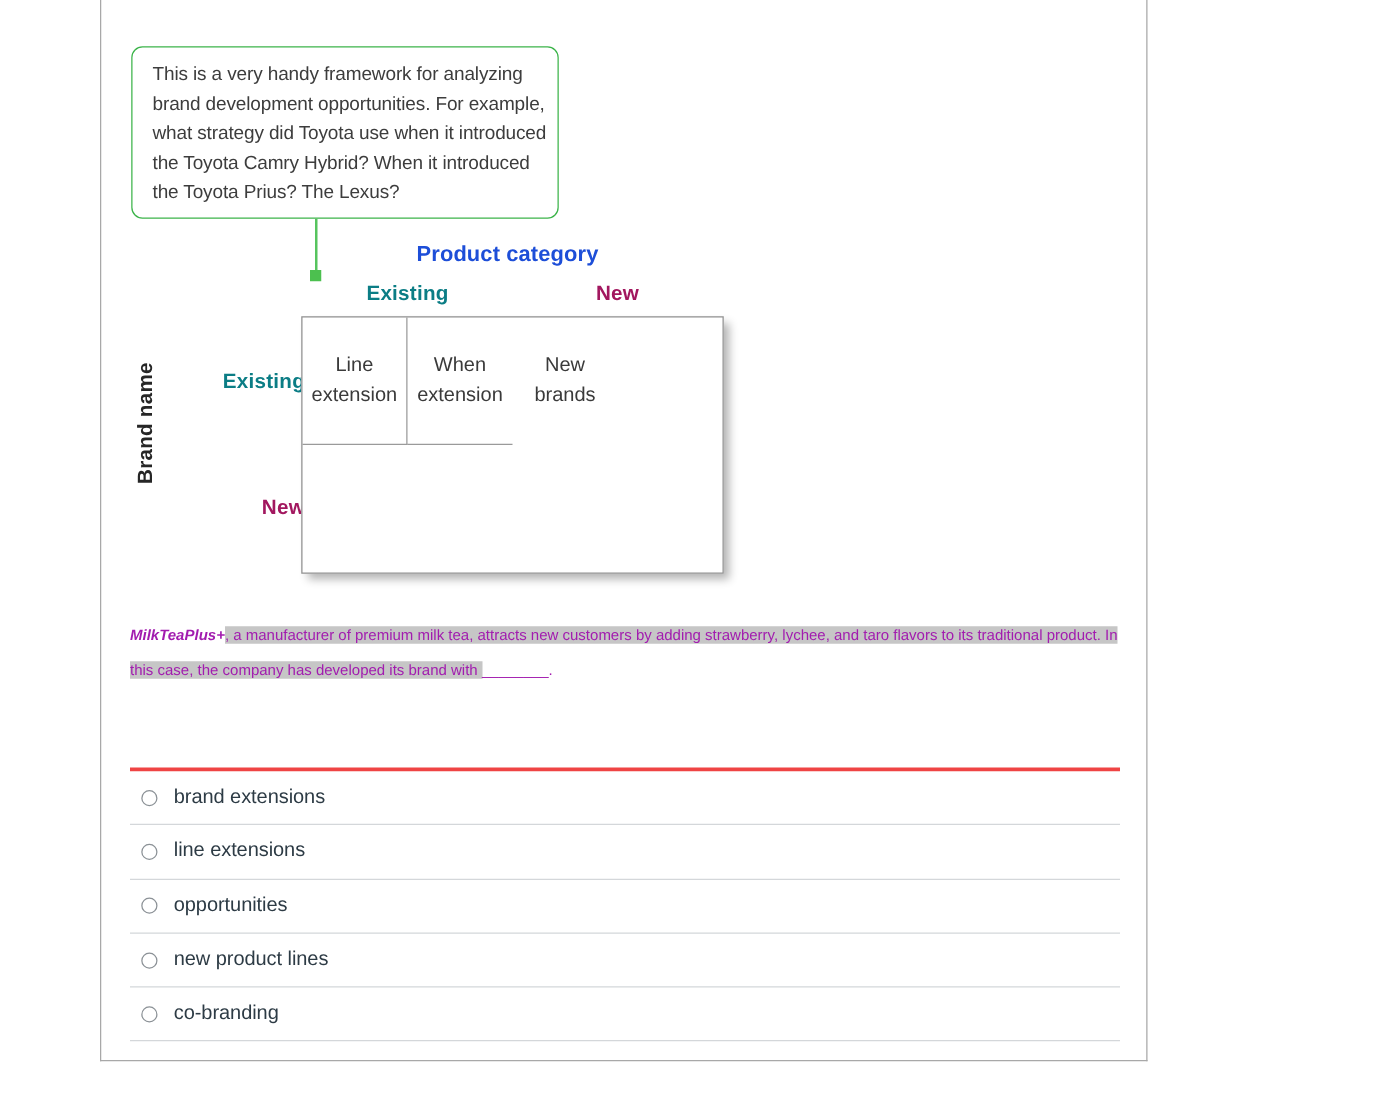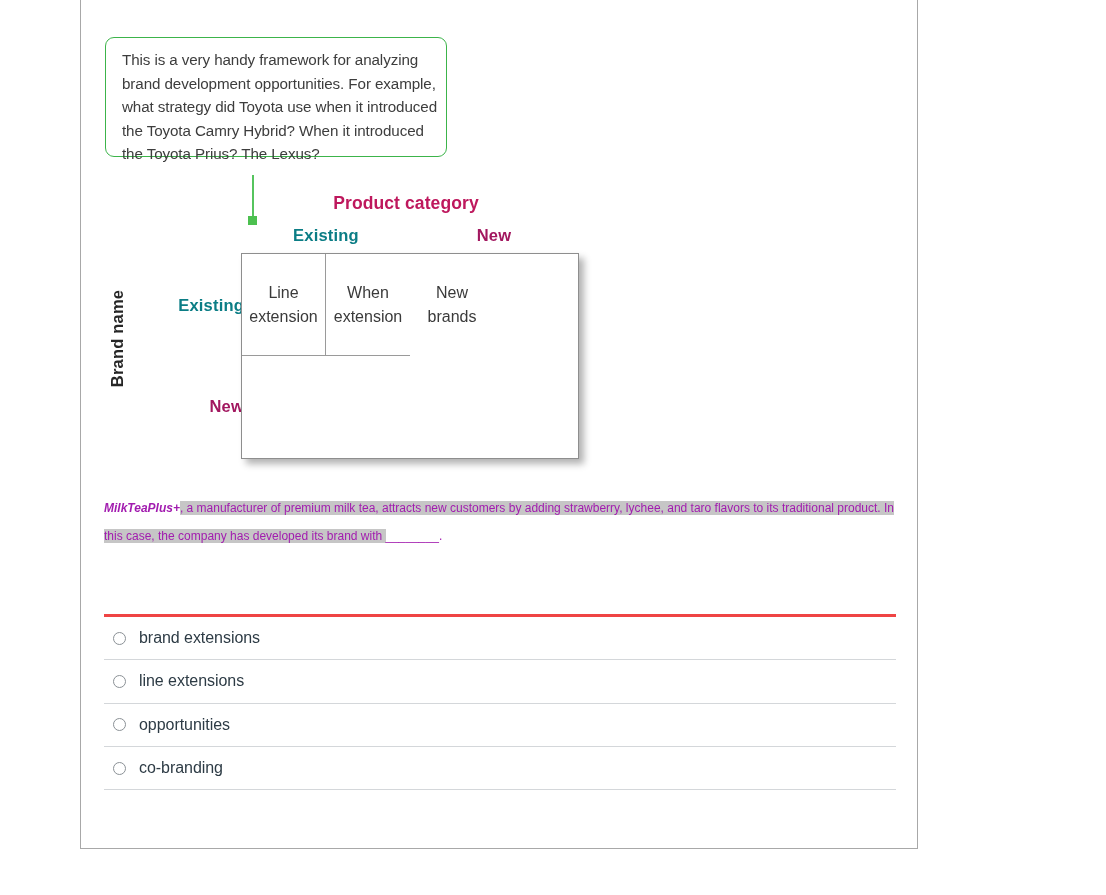--- a/index.html
+++ b/index.html
@@ -37,21 +37,21 @@
     width: 838px;
     height: 480px;
   }
 
   
   #callout {
     position: absolute;
     left: 24px;
     top: 38px;
     width: 342px;
-    height: 120px;
+    height: 138px;
     border: 1.6px solid #3cb44a;
     border-radius: 9px;
     background: #ffffff;
     box-sizing: border-box;
   }
   #callout-text {
     position: absolute;
     left: 16px;
     top: 10px;
     width: 318px;
@@ -82,21 +82,21 @@
 
   
   #product-category-title {
     position: absolute;
     left: 225px;
     top: 194px;
     width: 200px;
     text-align: center;
     font-size: 17.5px;
     font-weight: bold;
-    color: #be185d;
+    color: #1d4ed8;
     letter-spacing: 0.1px;
   }
   .col-label {
     position: absolute;
     top: 227px;
     width: 160px;
     text-align: center;
     font-size: 16.5px;
     font-weight: bold;
     letter-spacing: 0.2px;
@@ -258,17 +258,21 @@
     <div class="answer-row">
       <span class="radio"></span>
       <span class="answer-label">line extensions</span>
     </div>
     <div class="answer-row">
       <span class="radio"></span>
       <span class="answer-label">opportunities</span>
     </div>
     <div class="answer-row">
       <span class="radio"></span>
+      <span class="answer-label">new product lines</span>
+    </div>
+    <div class="answer-row">
+      <span class="radio"></span>
       <span class="answer-label">co-branding</span>
     </div>
   </div>
 
 </div>
 
 </body></html>

